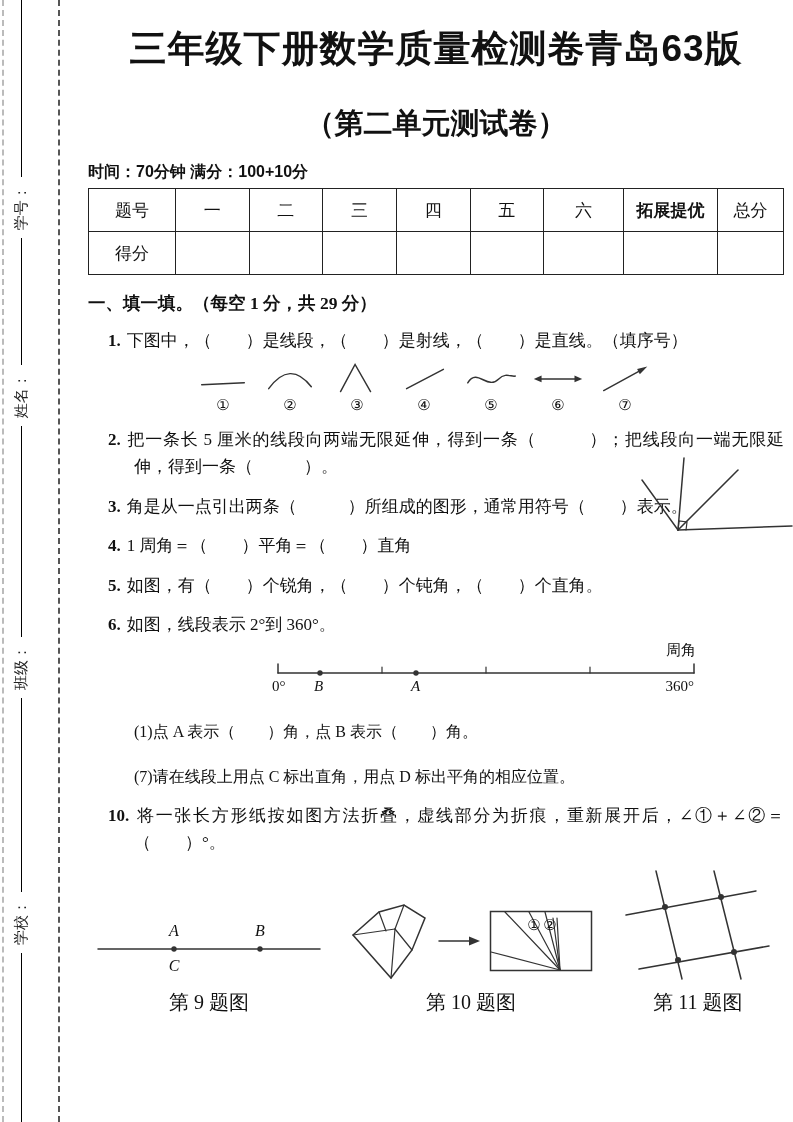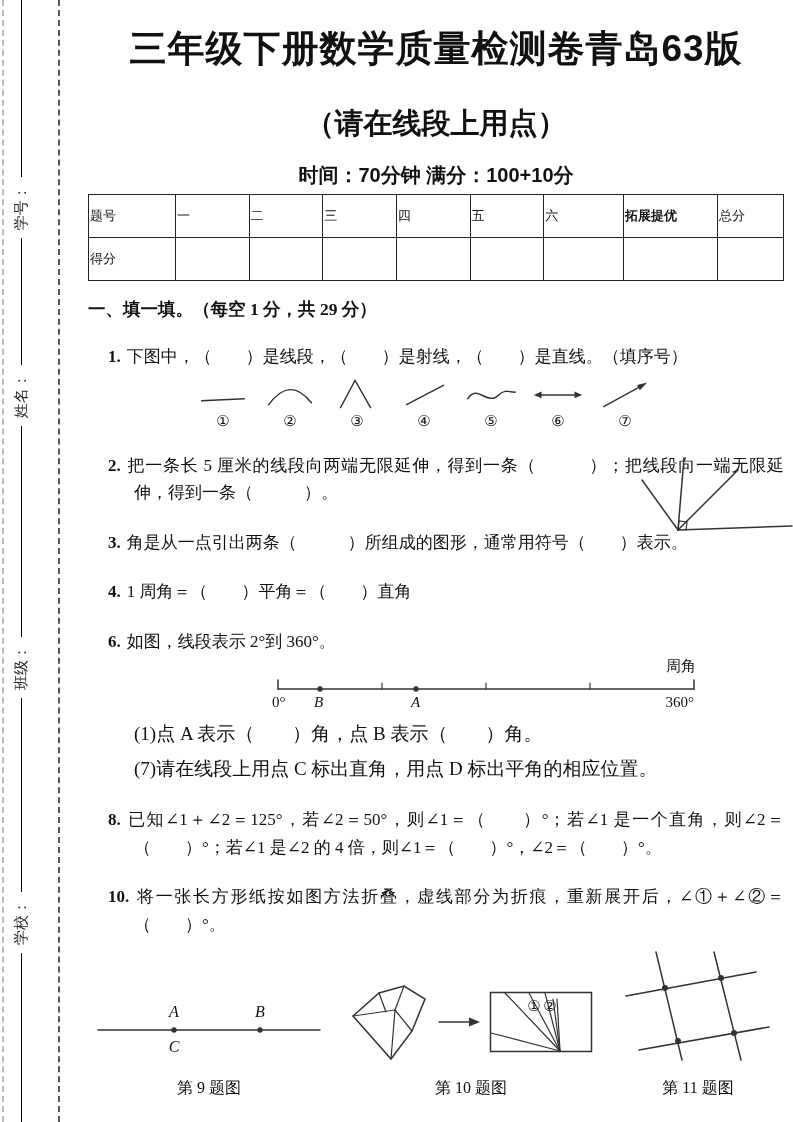--- a/index.html
+++ b/index.html
@@ -28,48 +28,48 @@
   .content{position:absolute;left:88px;top:0;width:696px;}
   .title{
     margin-top:24px;text-align:center;font-family:"Liberation Sans","DejaVu Sans",sans-serif;
     font-weight:900;font-size:37px;letter-spacing:1px;
   }
   .subtitle{
     margin-top:30px;text-align:center;font-family:"Liberation Sans","DejaVu Sans",sans-serif;
     font-weight:800;font-size:29px;
   }
   .meta{
-    margin-top:18px;margin-bottom:5px;text-align:center;
-    font-family:"Liberation Sans","DejaVu Sans",sans-serif;font-weight:600;font-size:20px;
+    margin-top:18px;margin-bottom:5px;text-align:left;
+    font-family:"Liberation Sans","DejaVu Sans",sans-serif;font-weight:600;font-size:16px;
   }
   table.score{width:100%;border-collapse:collapse;table-layout:fixed;}
   table.score td{
-    border:1.6px solid #222;height:40px;text-align:left;vertical-align:middle;
-    font-size:13px;
+    border:1.6px solid #222;height:40px;text-align:center;vertical-align:middle;
+    font-size:17px;
   }
   td.bold-head{font-family:Liberation Sans, sans-serif;font-weight:700;font-size:16px;}
   .sec-head{margin-top:16px;font-size:17.5px;font-weight:700;}
-  .q{margin-top:22px;font-size:17px;line-height:1.62;text-align:justify;
+  .q{margin-top:12px;font-size:17px;line-height:1.62;text-align:justify;
      padding-left:46px;text-indent:-26px;}
   .q .qnum{font-weight:700;padding-right:6px;}
-  .q-sub{margin-top:4px;font-size:19px;line-height:1.6;padding-left:46px;}
+  .q-sub{margin-top:20px;font-size:16px;line-height:1.6;padding-left:46px;}
   
   .fig1-row{display:flex;gap:5px;margin:6px 0 2px 104px;}
   .fig1-item{display:flex;flex-direction:column;align-items:center;width:62px;}
   .fig1-item svg{display:block;}
   .fig1-label{font-size:15px;margin-top:1px;}
   
   .numline{margin:4px 0 0 182px;}
   
   .fig-q5{position:absolute;left:640px;top:452px;}
   
   .figs-row{display:flex;justify-content:space-between;align-items:flex-end;
             margin-top:12px;padding:0 6px;}
   .fig-group{display:flex;flex-direction:column;align-items:center;}
-  .fig-caption{margin-top:16px;font-size:16px;}
+  .fig-caption{margin-top:8px;font-size:20px;}
   .fig10-cluster{display:flex;align-items:center;gap:8px;}
   svg .stroke{stroke:#333;stroke-width:1.5;fill:none;stroke-linecap:round;}
   svg .thin{stroke:#333;stroke-width:1.2;fill:none;stroke-linecap:round;}
   svg .fill{fill:#333;stroke:none;}
   svg text{font-family:"Liberation Serif","DejaVu Serif",serif;fill:#111;}
 </style>
 </head>
 <body>
 
 <div class="page">
@@ -84,21 +84,21 @@
     <span class="blank b3"></span>
     <span class="side-label">姓名：</span>
     <span class="blank b4"></span>
     <span class="side-label">学号：</span>
     <span class="blank b5"></span>
   </div>
 
   <div class="content">
 
     <div class="title">三年级下册数学质量检测卷青岛63版</div>
-    <div class="subtitle">（请在线段上用点）</div>
+    <div class="subtitle">（第二单元测试卷）</div>
     <div class="meta">时间：70分钟  满分：100+10分</div>
 
     <table class="score">
       <colgroup>
         <col style="width:12.5%">
           <col style="width:10.6%">
           <col style="width:10.6%">
         <col style="width:10.6%">
           <col style="width:10.6%">
           <col style="width:10.6%">
@@ -187,20 +187,23 @@
 
     <div class="q">
       <span class="qnum">2.</span><span>把一条长 5 厘米的线段向两端无限延伸，得到一条（　　　）；把线段向一端无限延伸，得到一条（　　　）。</span>
     </div>
     <div class="q">
       <span class="qnum">3.</span><span>角是从一点引出两条（　　　）所组成的图形，通常用符号（　　）表示。</span>
     </div>
     <div class="q">
       <span class="qnum">4.</span><span>1 周角＝（　　）平角＝（　　）直角</span>
     </div>
+    <div class="q">
+      <span class="qnum">5.</span><span>如图，有（　　）个锐角，（　　）个钝角，（　　）个直角。</span>
+    </div>
 
     <div class="q">
       <span class="qnum">6.</span><span>如图，线段表示 2°到 360°。</span>
     </div>
     <div class="numline">
       <svg width="430" height="52" viewBox="0 0 430 52">
         <path class="stroke" d="M8,30 H424"></path>
         <path class="stroke" d="M8,30 V21"></path>
         <path class="stroke" d="M424,30 V21"></path>
         <path class="thin" d="M112,30 V24"></path>
@@ -211,23 +214,20 @@
         <text x="2" y="48" font-size="15">0°</text>
         <text x="44" y="48" font-size="15" font-style="italic">B</text>
         <text x="141" y="48" font-size="15" font-style="italic">A</text>
         <text x="424" y="48" font-size="15" text-anchor="end">360°</text>
         <text x="426" y="12" font-size="15" text-anchor="end">周角</text>
       </svg>
     </div>
     <div class="q-sub">(1)点 A 表示（　　）角，点 B 表示（　　）角。</div>
     <div class="q-sub">(7)请在线段上用点 C 标出直角，用点 D 标出平角的相应位置。</div>
 
-    <div class="q">
-      <span class="qnum">8.</span><span>已知∠1＋∠2＝125°，若∠2＝50°，则∠1＝（　　）°；若∠1 是一个直角，则∠2＝（　　）°；若∠1 是∠2 的 4 倍，则∠1＝（　　）°，∠2＝（　　）°。</span>
-    </div>
     <div class="q">
       <span class="qnum">10.</span><span>将一张长方形纸按如图方法折叠，虚线部分为折痕，重新展开后，∠①＋∠②＝（　　）°。</span>
     </div>
 
     <div class="figs-row">
       <div class="fig-group">
         <svg width="230" height="72" viewBox="0 0 230 72">
           <line class="stroke" x1="4" y1="40" x2="226" y2="40"></line>
           <circle class="fill" cx="80" cy="40" r="2.7"></circle>
           <circle class="fill" cx="166" cy="40" r="2.7"></circle>

